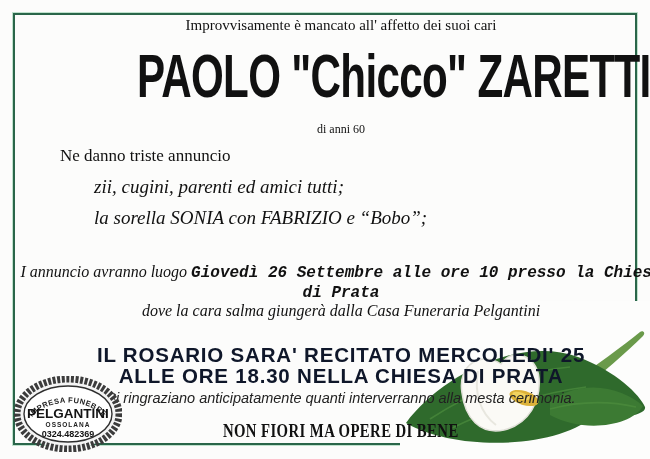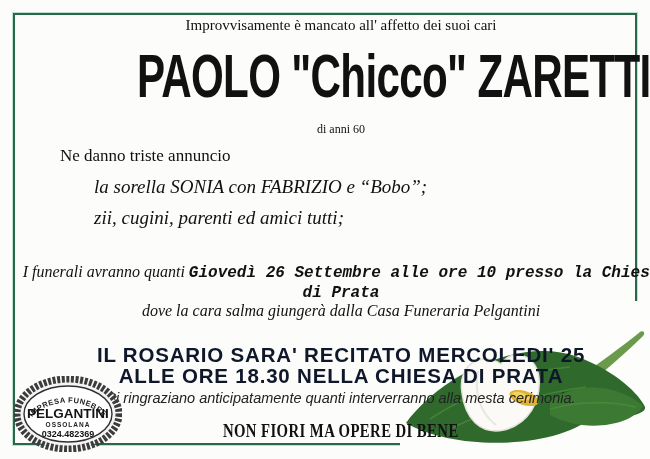--- a/index.html
+++ b/index.html
@@ -53,26 +53,26 @@
 
   <div class="txt center title">
     <span class="title-inner">PAOLO "Chicco" ZARETTI</span>
   </div>
 
   <div class="txt center age">di anni 60</div>
 
   <div class="txt lead">Ne danno triste annuncio</div>
 
   <div class="txt family">
+    <div>zii, cugini, parenti ed amici tutti;</div>
     <div>la sorella SONIA con FABRIZIO e “Bobo”;</div>
-    <div>zii, cugini, parenti ed amici tutti;</div>
   </div>
 
   <div class="txt center funeral">
-    <div><span>I funerali avranno quanti </span><span class="b">Giovedì 26 Settembre alle ore 10 presso la Chiesa di Prata</span></div>
+    <div><span>I annuncio avranno luogo </span><span class="b">Giovedì 26 Settembre alle ore 10 presso la Chiesa di Prata</span></div>
     <div>dove la cara salma giungerà dalla Casa Funeraria Pelgantini</div>
   </div>
 
   <div class="txt center rosary">
     <div>IL ROSARIO SARA' RECITATO MERCOLEDI' 25</div>
     <div>ALLE ORE 18.30 NELLA CHIESA DI PRATA</div>
   </div>
 
   <div class="txt center thanks">Si ringraziano anticipatamente quanti interverranno alla mesta cerimonia.</div>
 

